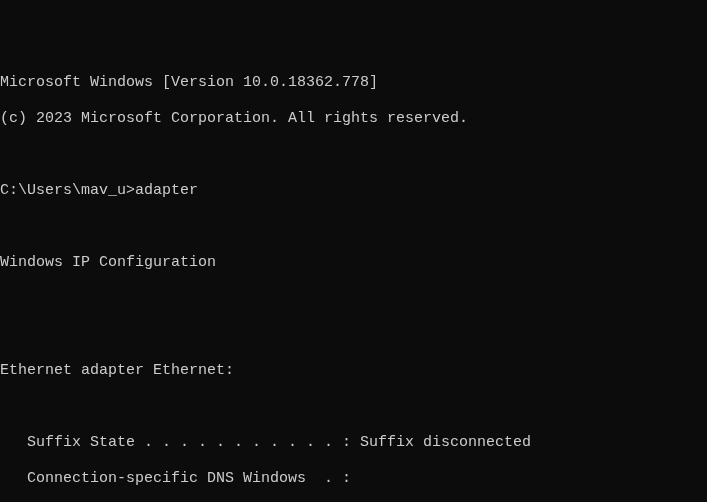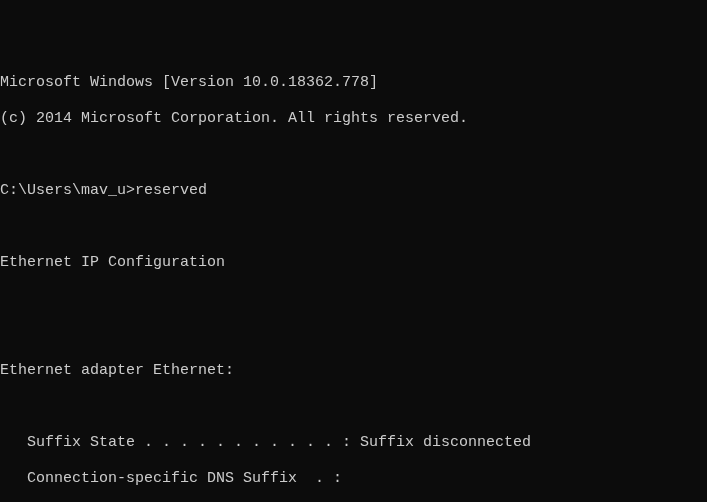--- a/index.html
+++ b/index.html
@@ -22,31 +22,31 @@
     .line {
       display: block;
     }
   </style>
 </head>
 <body>
 
 
 
 <span class="line">Microsoft Windows [Version 10.0.18362.778]</span>
-<span class="line">(c) 2014 Microsoft Corporation. All rights reserved.</span>
+<span class="line">(c) 2023 Microsoft Corporation. All rights reserved.</span>
 <span class="line"> </span>
-<span class="line"><span>C:\Users\mav_u&gt;</span><span>reserved</span></span>
+<span class="line"><span>C:\Users\mav_u&gt;</span><span>adapter</span></span>
 <span class="line"> </span>
-<span class="line">Ethernet IP Configuration</span>
+<span class="line">Windows IP Configuration</span>
 <span class="line"> </span>
 <span class="line"> </span>
 <span class="line">Ethernet adapter Ethernet:</span>
 <span class="line"> </span>
 <span class="line"><span>   Suffix State . . . . . . . . . . . : </span><span>Suffix disconnected</span></span>
-<span class="line"><span>   Connection-specific DNS Suffix  . :</span><span></span></span>
+<span class="line"><span>   Connection-specific DNS Windows  . :</span><span></span></span>
 
 
 
 
 
 
 
 
 
 

